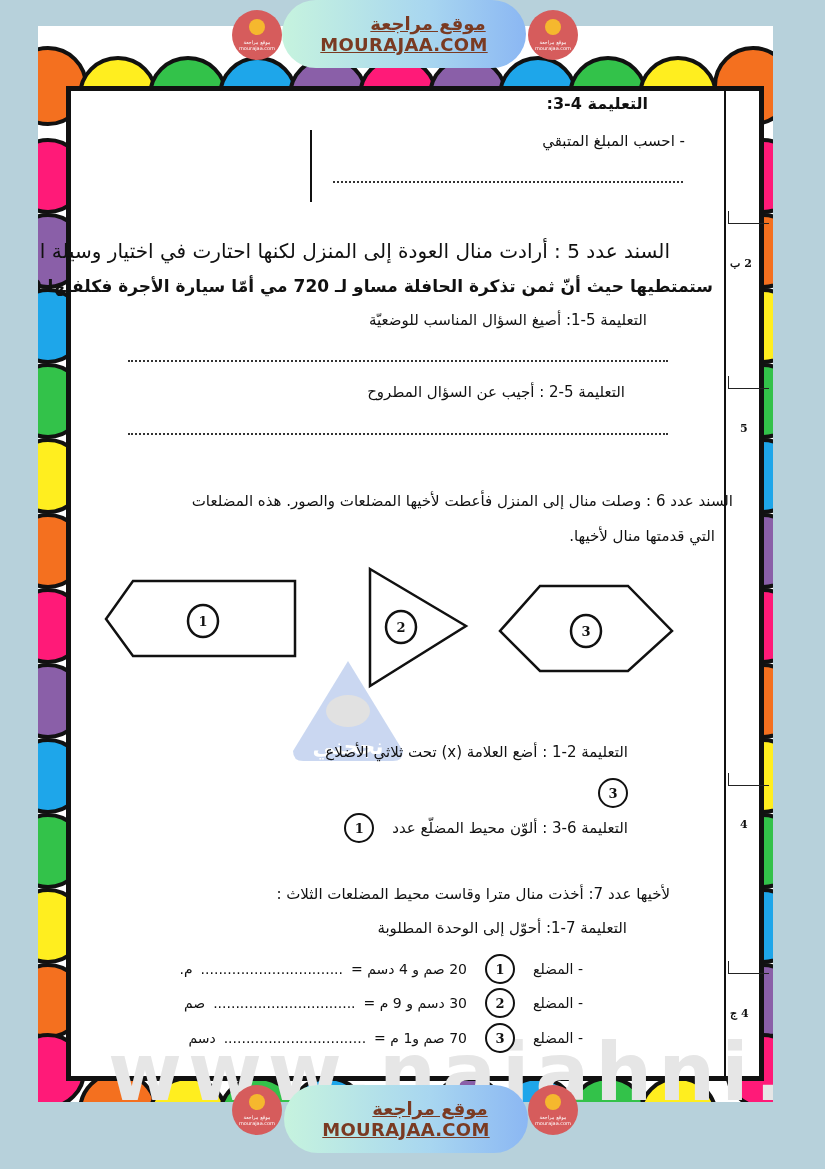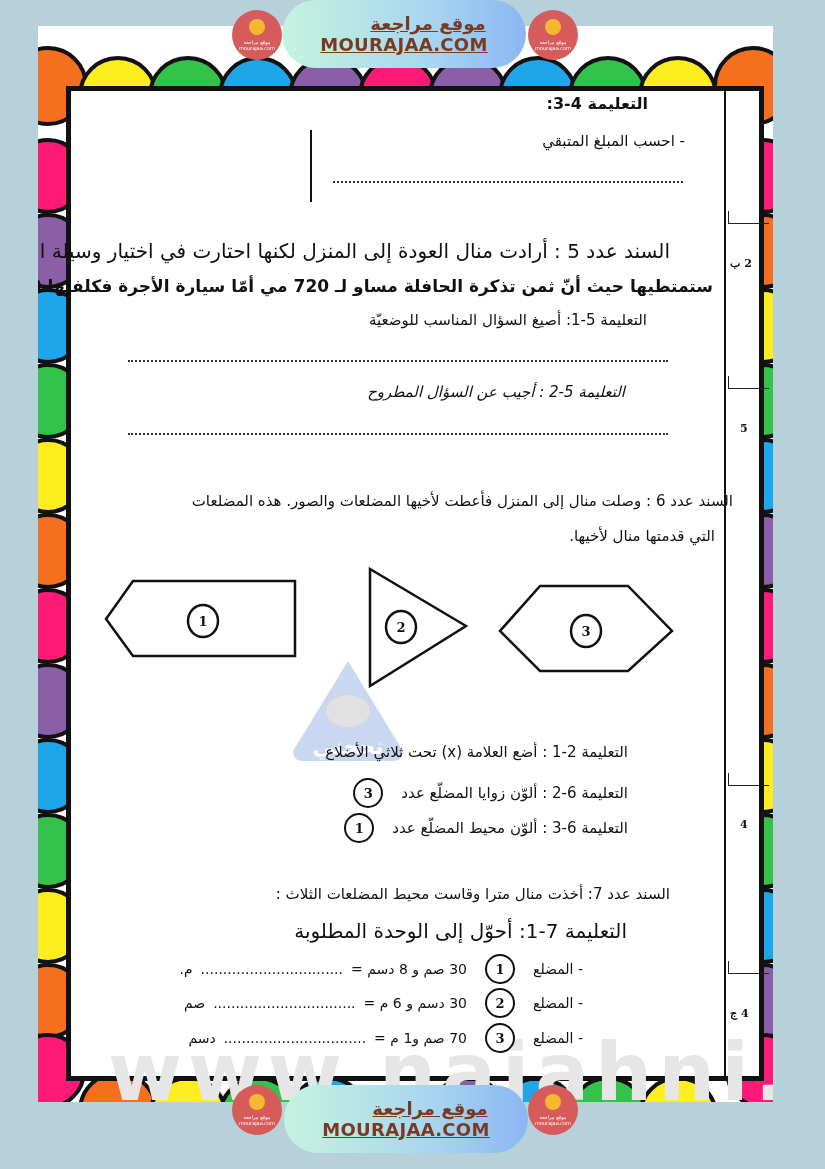--- a/index.html
+++ b/index.html
@@ -87,21 +87,21 @@
 
   <div class="txt" style="right:125px;top:68px;font-size:16px;font-weight:bold;">التعليمة 4-3:</div>
   <div class="txt" style="right:88px;top:106px;font-size:15px;margin-left:39px;">- احسب المبلغ المتبقي</div>
   <div style="position:absolute;left:272px;top:104px;width:2px;height:72px;background:#111;"></div>
   <div class="dots" style="left:295px;top:155px;width:350px;"></div>
 
   <div class="txt" style="right:103px;top:213px;font-size:20px;">السند عدد 5 : أرادت منال العودة إلى المنزل لكنها احتارت في اختيار وسيلة النقل التي</div>
   <div class="txt" style="right:60px;top:250px;font-size:17px;font-weight:bold;text-align:right;">ستمتطيها حيث أنّ ثمن تذكرة الحافلة مساو لـ 720 مي أمّا سيارة الأجرة فكلفتها 3200 مي.</div>
   <div class="txt" style="right:126px;top:285px;font-size:15px;margin-left:44px;">التعليمة 5-1: أصيغ السؤال المناسب للوضعيّة</div>
   <div class="dots" style="left:90px;top:334px;width:540px;"></div>
-  <div class="txt" style="right:148px;top:357px;font-size:15px;font-style:italic;">التعليمة 5-2 : أجيب عن السؤال المطروح</div>
+  <div class="txt" style="right:148px;top:357px;font-size:15px;">التعليمة 5-2 : أجيب عن السؤال المطروح</div>
   <div class="dots" style="left:90px;top:407px;width:540px;"></div>
 
   <div class="txt" style="right:40px;top:466px;font-size:15px;margin-left:28px;">السند عدد 6 : وصلت منال إلى المنزل فأعطت لأخيها المضلعات والصور. هذه المضلعات</div>
   <div class="txt" style="right:58px;top:501px;font-size:15px;">التي قدمتها منال لأخيها.</div>
 
   <svg style="position:absolute;left:60px;top:535px;" width="590" height="130" viewBox="0 0 590 130">
     <g fill="#fff" stroke="#111" stroke-width="2.5">
       <polygon points="35,20 197,20 197,95 35,95 8,58"></polygon>
       <polygon points="272,8 368,65 272,125"></polygon>
       <polygon points="442,25 530,25 574,70 530,110 442,110 402,70"></polygon>
@@ -117,42 +117,41 @@
   </svg>
 
   <svg class="watermark" viewBox="0 0 120 110">
     <path d="M60 5 L115 95 Q115 105 105 105 L15 105 Q5 105 5 95 Z" fill="#9fb8e6"></path>
     <ellipse cx="60" cy="55" rx="22" ry="16" fill="#c9c9c9"></ellipse>
     <text x="60" y="98" font-size="22" fill="#fff" text-anchor="middle" font-weight="bold">نجحني</text>
   </svg>
 
   <div class="txt" style="right:145px;top:717px;font-size:15px;">التعليمة 2-1 : أضع العلامة (x) تحت ثلاثي الأضلاع</div>
   <div class="txt" style="right:145px;top:752px;font-size:15px;display:flex;align-items:center;gap:18px;">
-    <span>التعليمة 6-2 : ألوّن زوايا المضلّع عدد</span>
     <span class="circle">3</span>
   </div>
   <div class="txt" style="right:145px;top:787px;font-size:15px;display:flex;align-items:center;gap:18px;">
     <span>التعليمة 6-3 : ألوّن محيط المضلّع عدد</span>
     <span class="circle">1</span>
   </div>
 
-  <div class="txt" style="right:103px;top:859px;font-size:15px;">السند عدد 7: أخذت منال مترا وقاست محيط المضلعات الثلاث :</div>
-  <div class="txt" style="right:146px;top:893px;font-size:20px;">التعليمة 7-1: أحوّل إلى الوحدة المطلوبة</div>
+  <div class="txt" style="right:103px;top:859px;font-size:15px;">لأخيها عدد 7: أخذت منال مترا وقاست محيط المضلعات الثلاث :</div>
+  <div class="txt" style="right:146px;top:893px;font-size:15px;">التعليمة 7-1: أحوّل إلى الوحدة المطلوبة</div>
 
   <div class="txt" style="right:190px;top:928px;font-size:14px;display:flex;align-items:center;gap:8px;">
     <span>- المضلع</span>
     <span class="circle" style="margin:0 10px;">1</span>
-    <span>30 صم و 8 دسم =</span>
+    <span>20 صم و 4 دسم =</span>
     <span>................................</span>
     <span>م.</span>
   </div>
   <div class="txt" style="right:190px;top:962px;font-size:14px;display:flex;align-items:center;gap:8px;">
     <span>- المضلع</span>
     <span class="circle" style="margin:0 10px;">2</span>
-    <span>30 دسم و 6 م =</span>
+    <span>30 دسم و 9 م =</span>
     <span>................................</span>
     <span>صم</span>
   </div>
   <div class="txt" style="right:190px;top:997px;font-size:14px;display:flex;align-items:center;gap:8px;">
     <span>- المضلع</span>
     <span class="circle" style="margin:0 10px;">3</span>
     <span>70 صم و1 م =</span>
     <span>................................</span>
     <span>دسم</span>
   </div>

